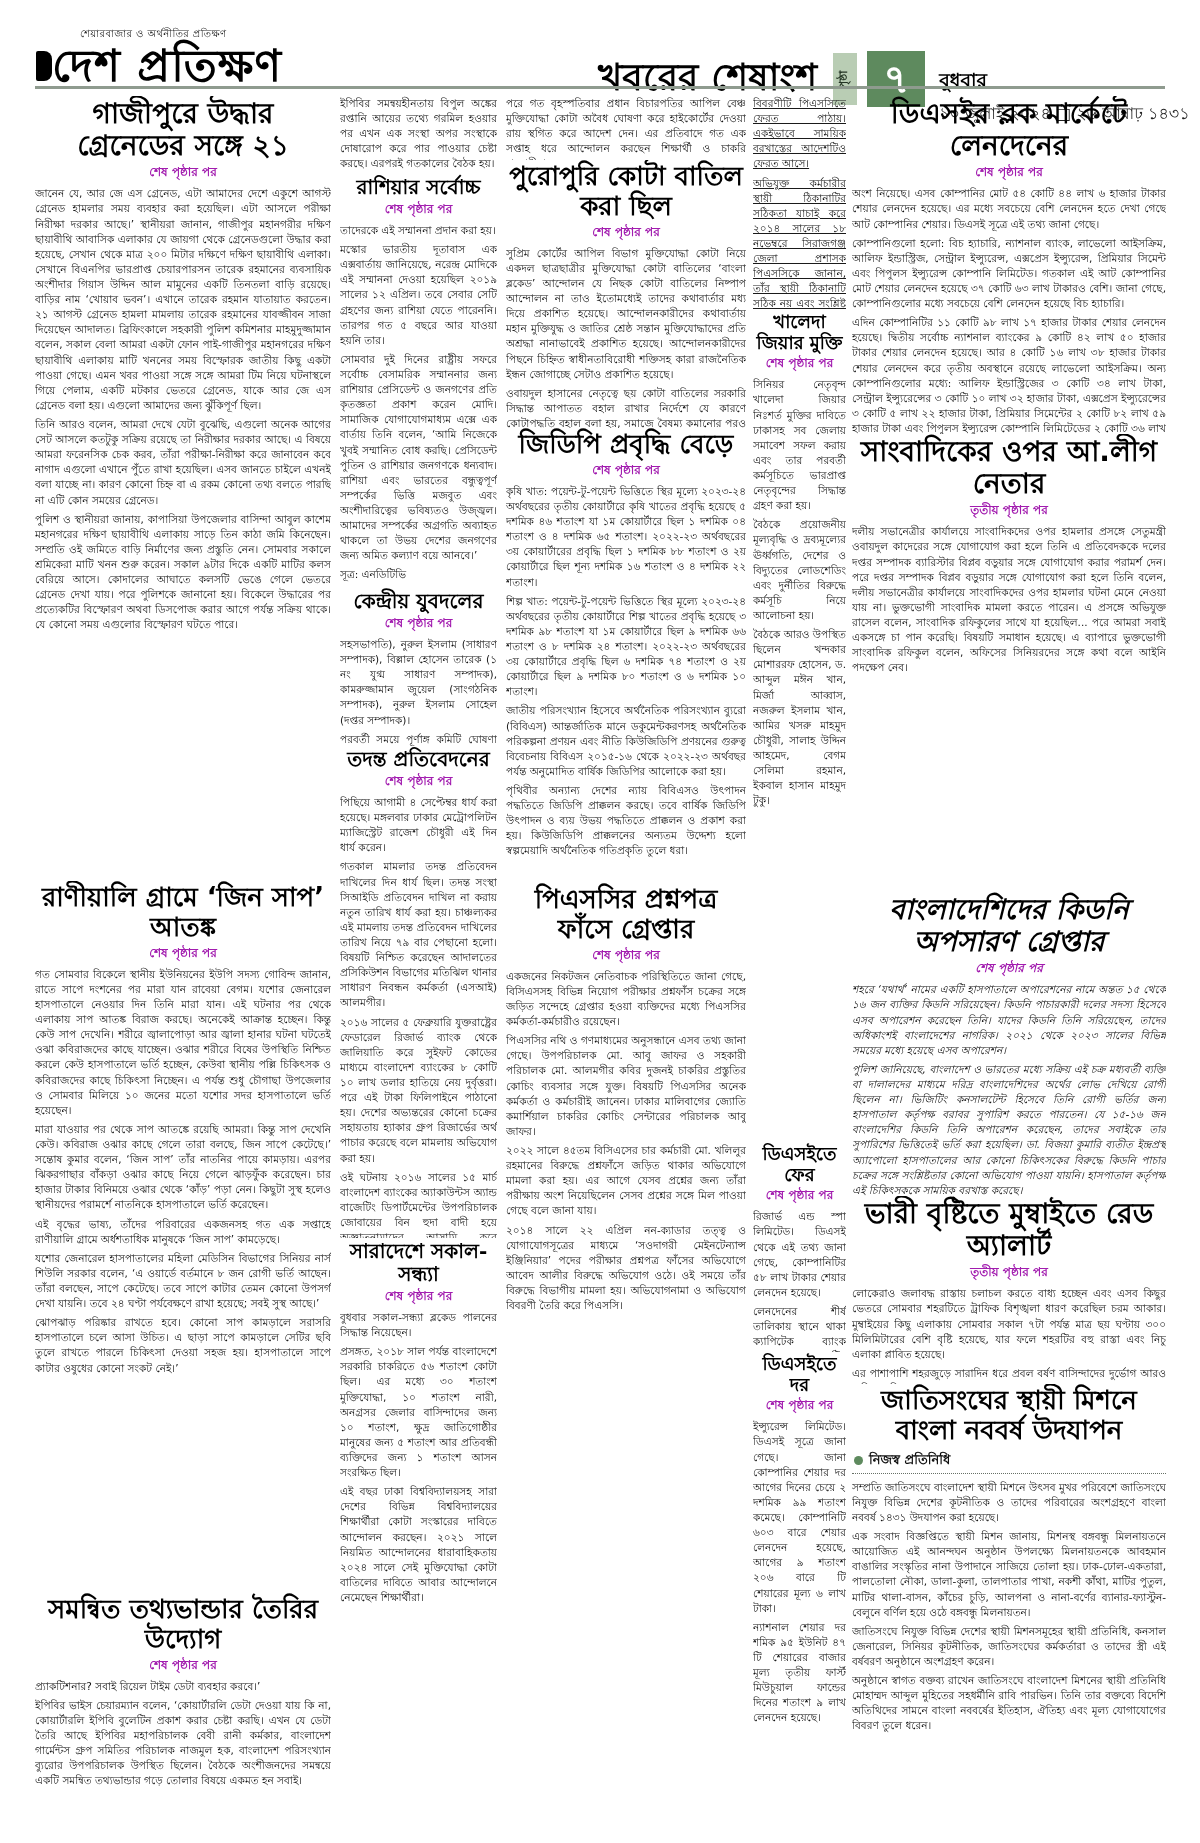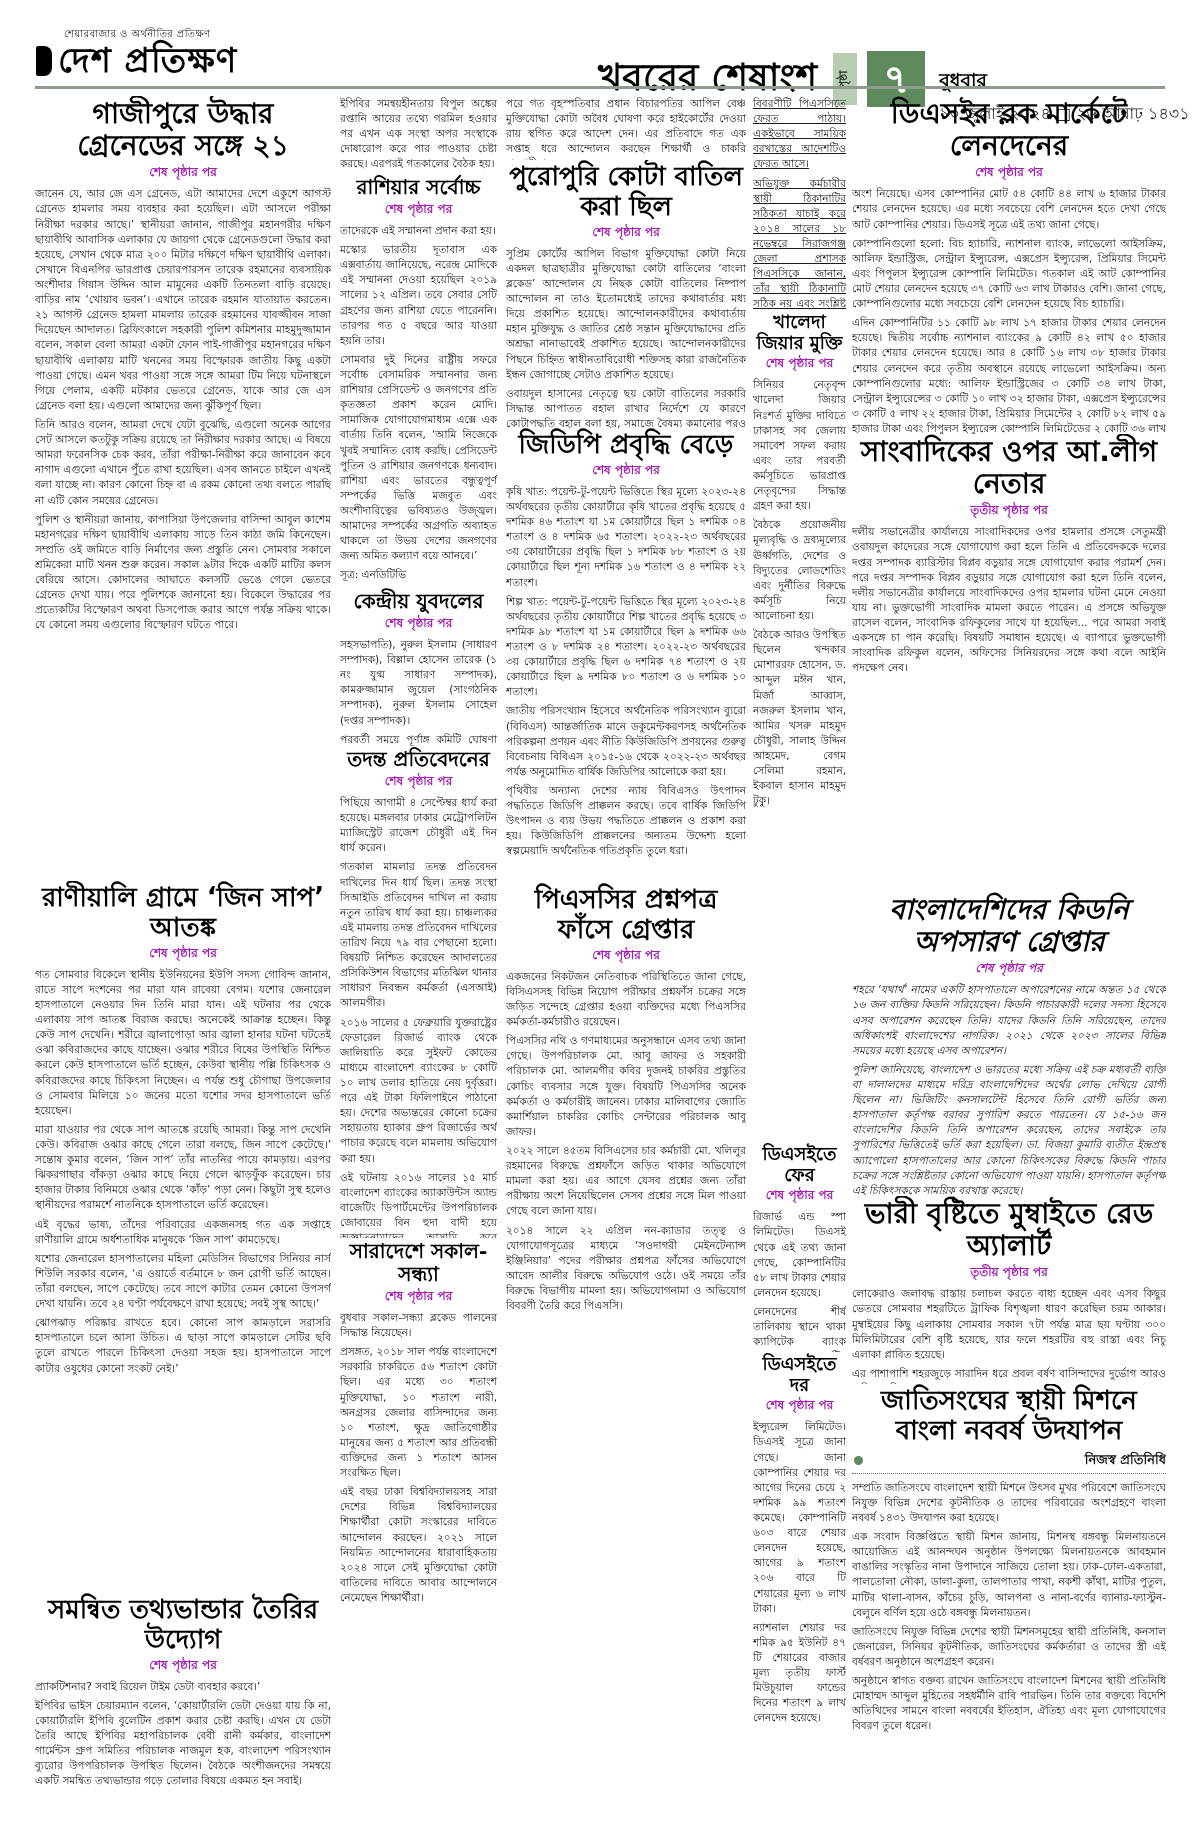--- a/index.html
+++ b/index.html
@@ -3,22 +3,22 @@
 <meta charset="utf-8">
 <style>
   html,body{margin:0;padding:0;}
   body{
     width:1200px;height:1843px;position:relative;background:#ffffff;
     font-family:"DejaVu Sans","Liberation Sans",sans-serif;color:#1a1a1a;
     overflow:hidden;
   }
   
   #masthead{position:absolute;left:36px;top:26px;}
-  .tagline{font-size:10px;color:#222;letter-spacing:.4px;margin-left:28px;}
-  .paper-title{font-size:34px;font-weight:bold;color:#000;line-height:1.05;letter-spacing:1px;display:flex;align-items:center;gap:6px;}
+  .tagline{font-size:10px;color:#222;letter-spacing:.4px;margin-left:44px;}
+  .paper-title{font-size:44px;font-weight:bold;color:#000;line-height:1.05;letter-spacing:1px;display:flex;align-items:center;gap:0;}
   .logo-mark{width:16px;height:30px;background:#000;display:inline-block;border-radius:2px 8px 8px 2px;}
   #header-right{position:absolute;left:598px;top:30px;display:flex;align-items:center;gap:10px;}
   .section-title{font-size:37px;font-weight:bold;color:#000;white-space:nowrap;margin-right:6px;}
   .page-word-box{width:24px;height:52px;background:#b9cdb4;display:flex;align-items:center;justify-content:center;}
   .page-word-box span{transform:rotate(-90deg);font-size:11px;font-weight:bold;color:#243524;white-space:nowrap;}
   .page-num-box{width:58px;height:56px;background:#5e8a5e;display:flex;align-items:center;justify-content:center;}
   .page-num-box span{color:#fff;font-size:40px;font-weight:bold;line-height:1;}
   .date-block{display:flex;flex-direction:column;justify-content:center;padding-left:4px;margin-top:36px;}
   .date-day{font-size:19px;font-weight:bold;color:#000;}
   .date-line{font-size:16px;color:#222;margin-top:3px;}
@@ -30,21 +30,21 @@
   .col-c{left:506px;width:240px;}
   .col-d{left:753px;width:93px;}
   .col-e{left:852px;width:314px;}
   article{overflow:hidden;display:block;}
   h2{margin:2px 0 0 0;text-align:center;font-weight:bold;color:#000;line-height:1.15;}
   .hl-xl{font-size:28px;}
   .hl-lg{font-size:26px;}
   .hl-md{font-size:20px;}
   .hl-sm{font-size:18px;}
   .cont-note{text-align:center;font-size:12px;font-weight:bold;color:#a21caf;margin:1px 0 3px 0;}
-  .byline-row{display:flex;align-items:center;gap:6px;font-size:13px;font-weight:bold;color:#111;margin:4px 0 2px 2px;justify-content:space-between;}
+  .byline-row{display:flex;align-items:center;gap:6px;font-size:13px;font-weight:bold;color:#111;margin:4px 0 2px 2px;}
   .byline-bullet{width:9px;height:9px;border-radius:50%;background:#5e8a5e;display:inline-block;}
   .byline-rule{border-bottom:1px dotted #667066;margin:2px 0 6px 0;}
   p.body{margin:0 0 4px 0;font-size:10.5px;line-height:1.44;text-align:justify;color:#141414;
          word-break:break-word;hyphens:auto;}
 </style>
 </head>
 <body>
 
 <div id="masthead">
   <div class="tagline">শেয়ারবাজার ও অর্থনীতির প্রতিক্ষণ</div>

